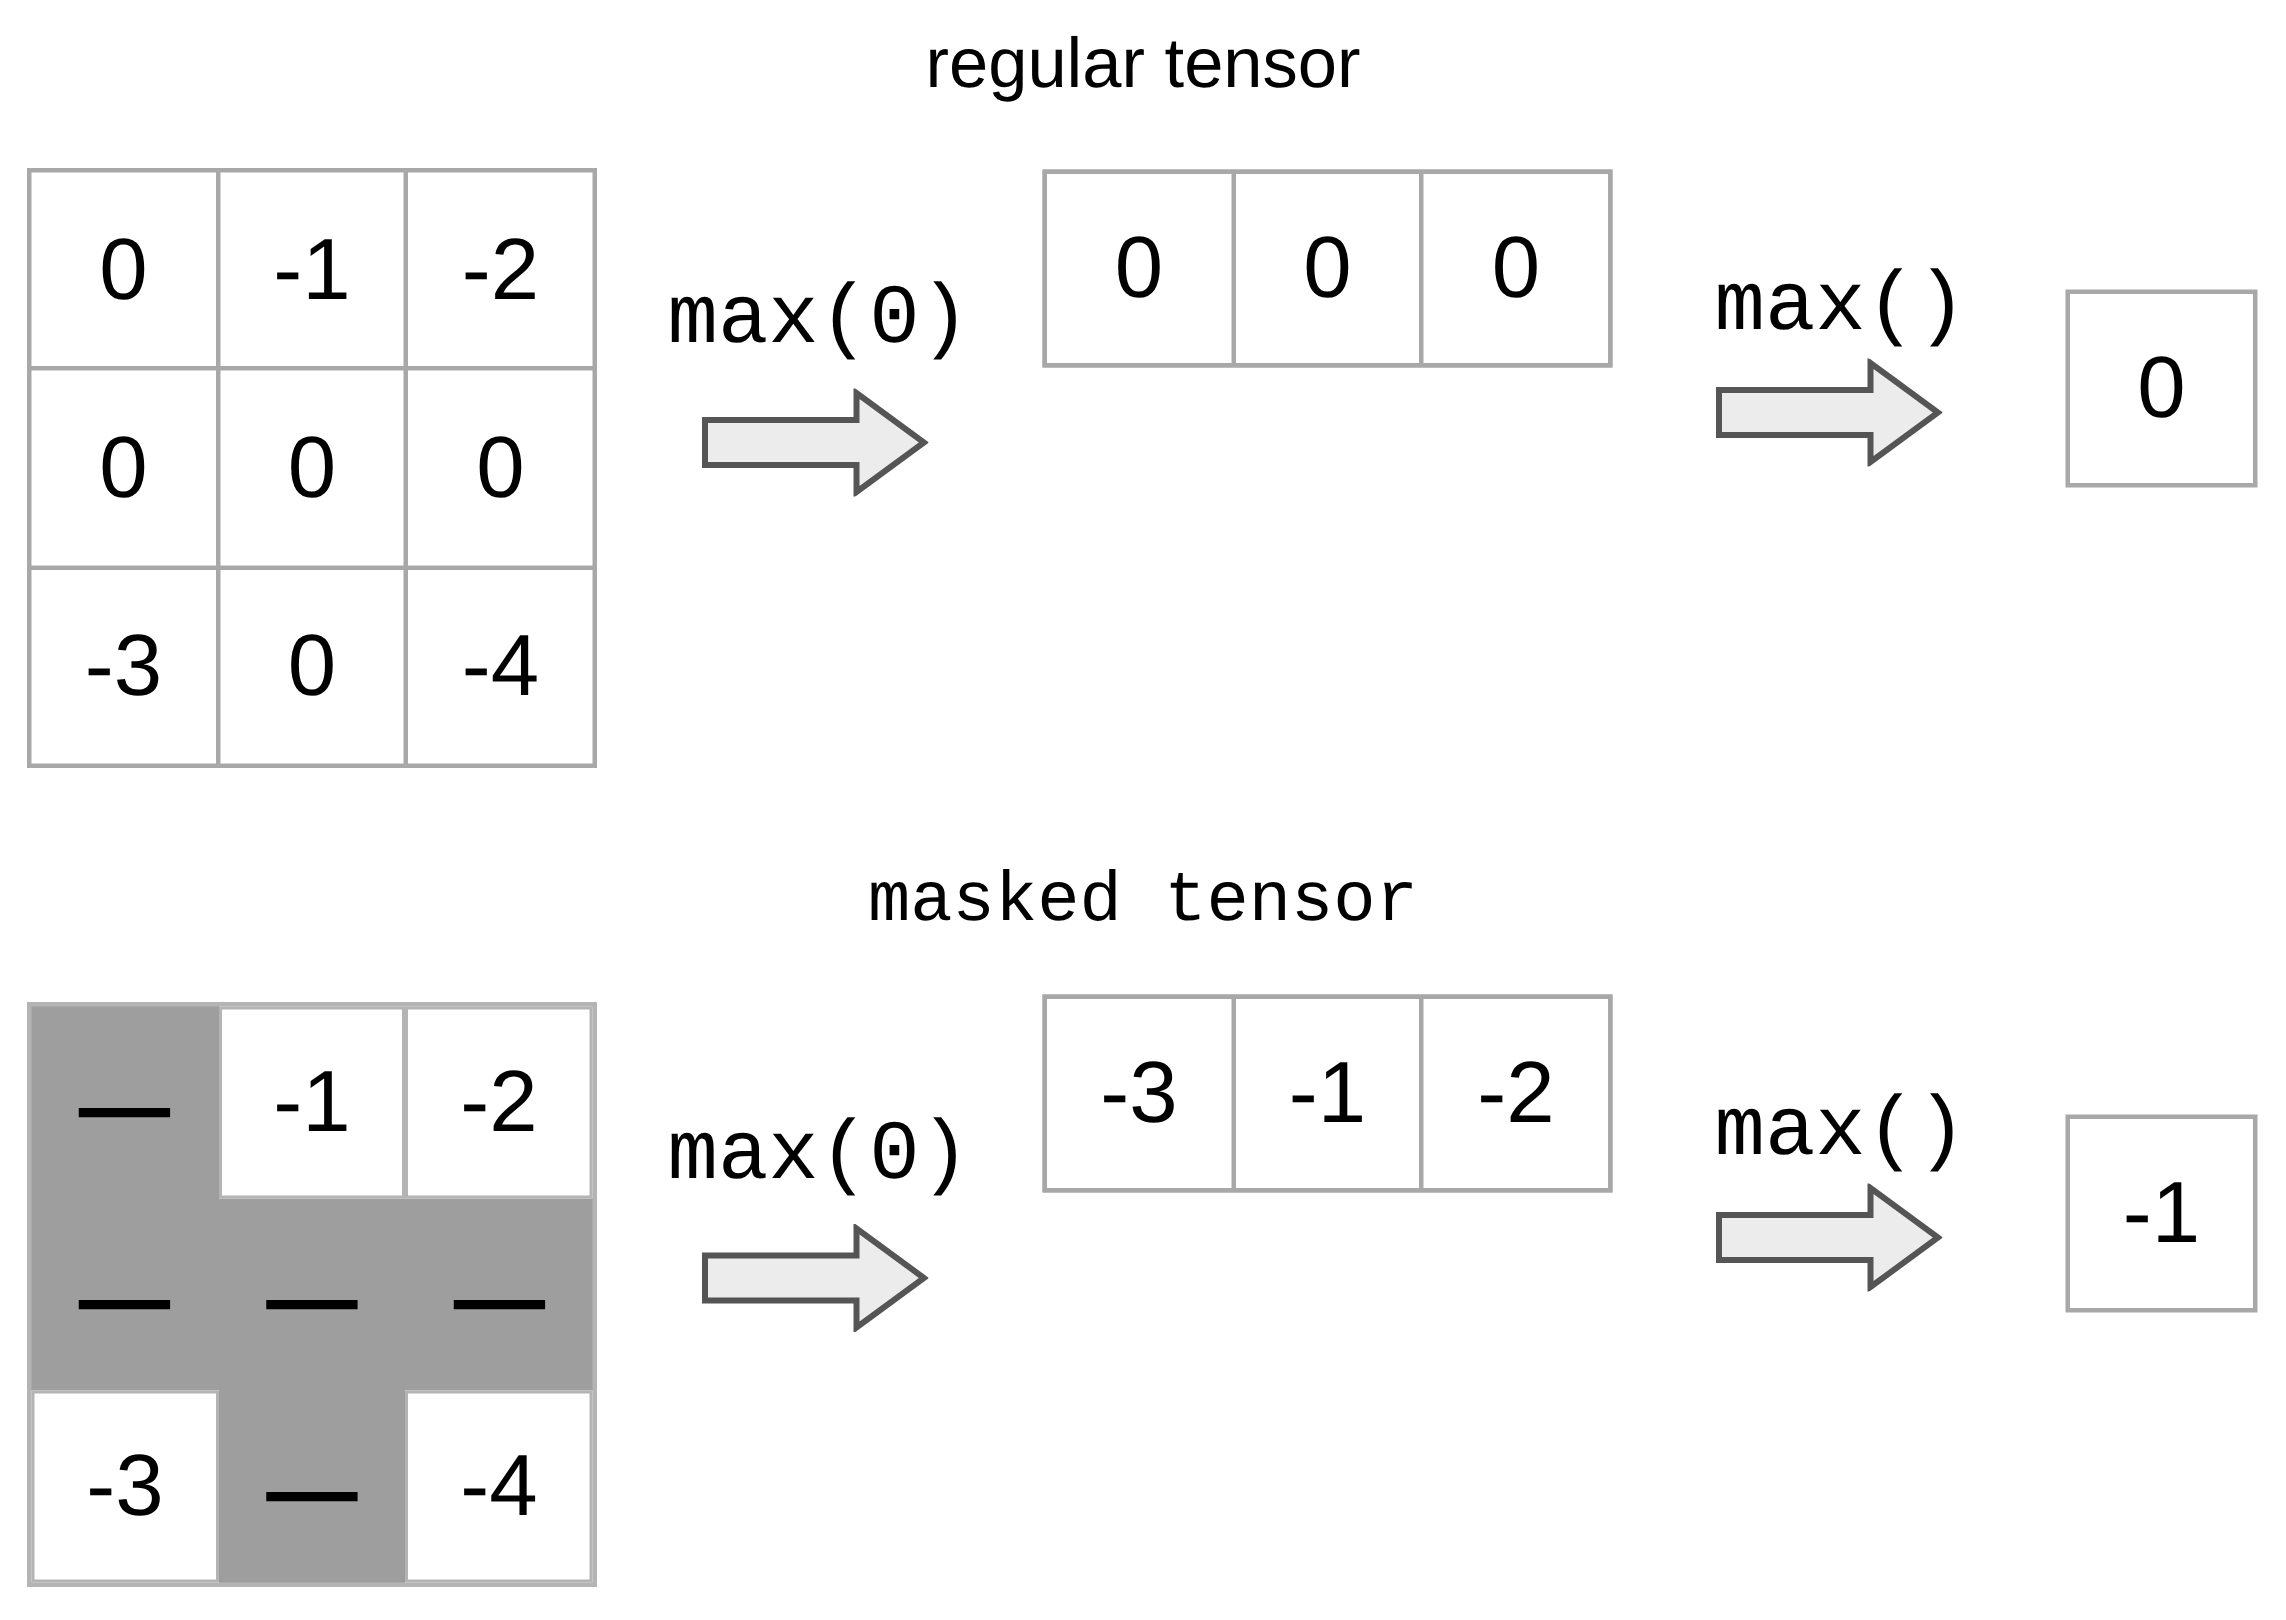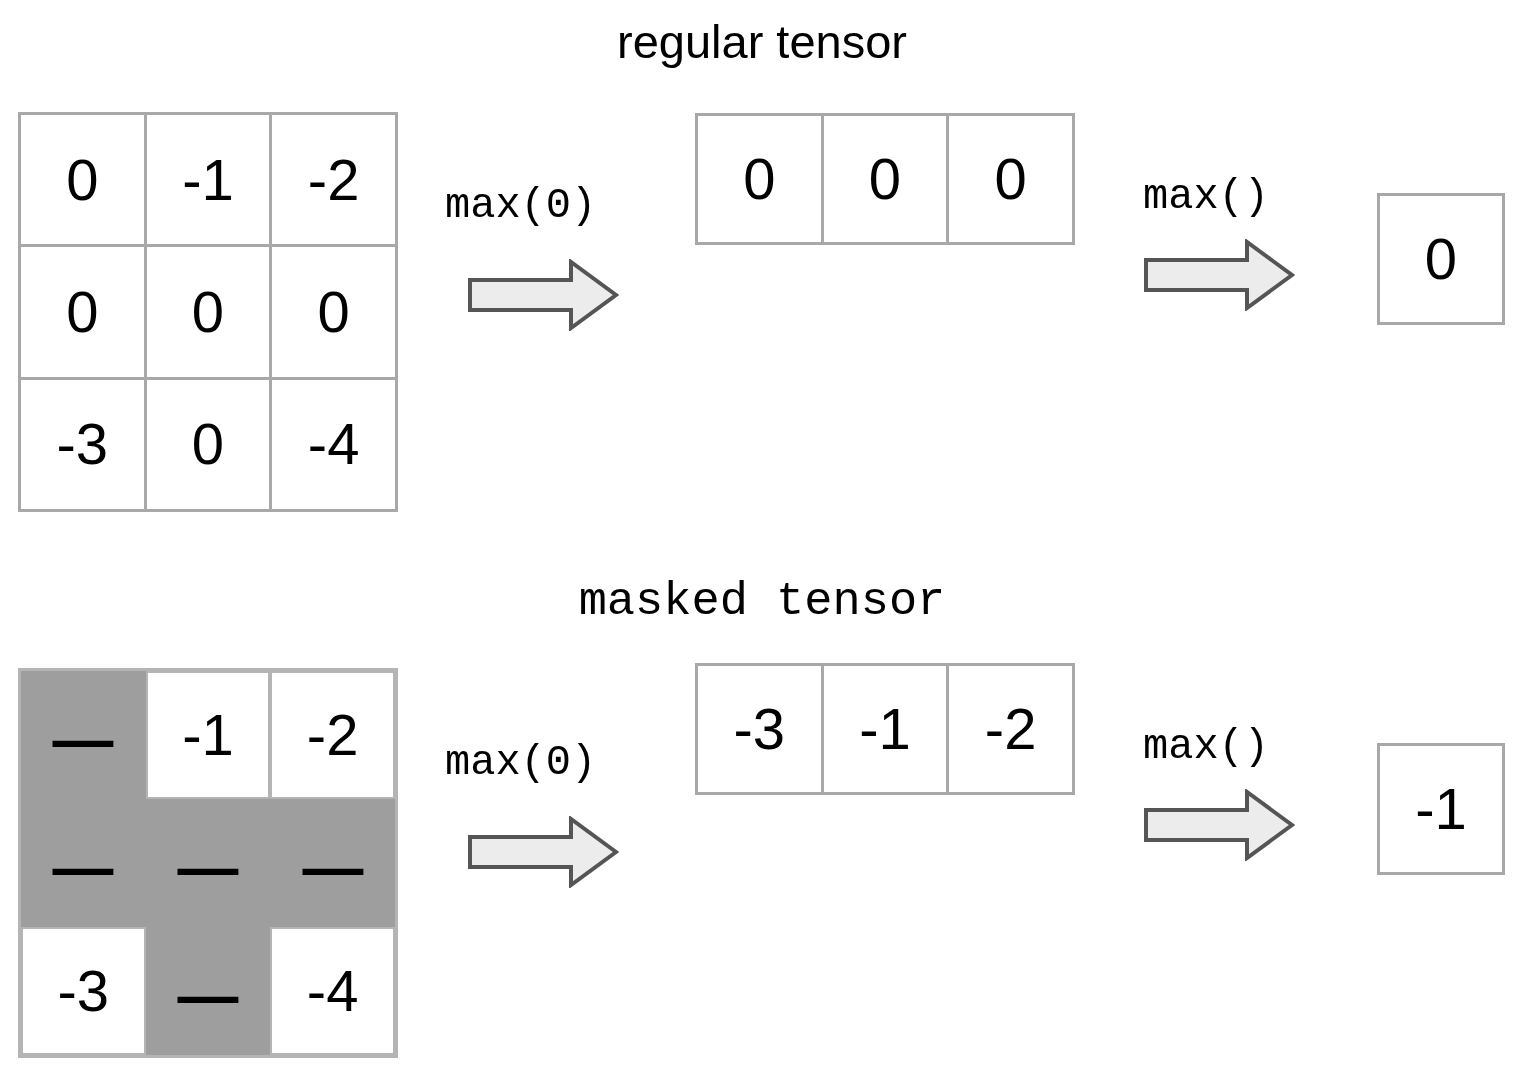--- a/index.html
+++ b/index.html
@@ -143,21 +143,21 @@
     justify-content: center;
   }
   #regular-scalar { left: 1377px; top: 193px; }
   #masked-scalar  { left: 1377px; top: 743px; }
 
   
   .arrow-group { position: absolute; }
   .arrow-label {
     position: absolute;
     font-family: "Liberation Mono", "DejaVu Sans Mono", monospace;
-    font-size: 42px;
+    font-size: 56px;
     line-height: 1;
     color: #000000;
     white-space: nowrap;
     top: 0;
     left: 0;
   }
   .arrow-svg { position: absolute; }
 
   #arrow-g1 { left: 445px; top: 185px; }
   #arrow-g2 { left: 1143px; top: 176px; }

